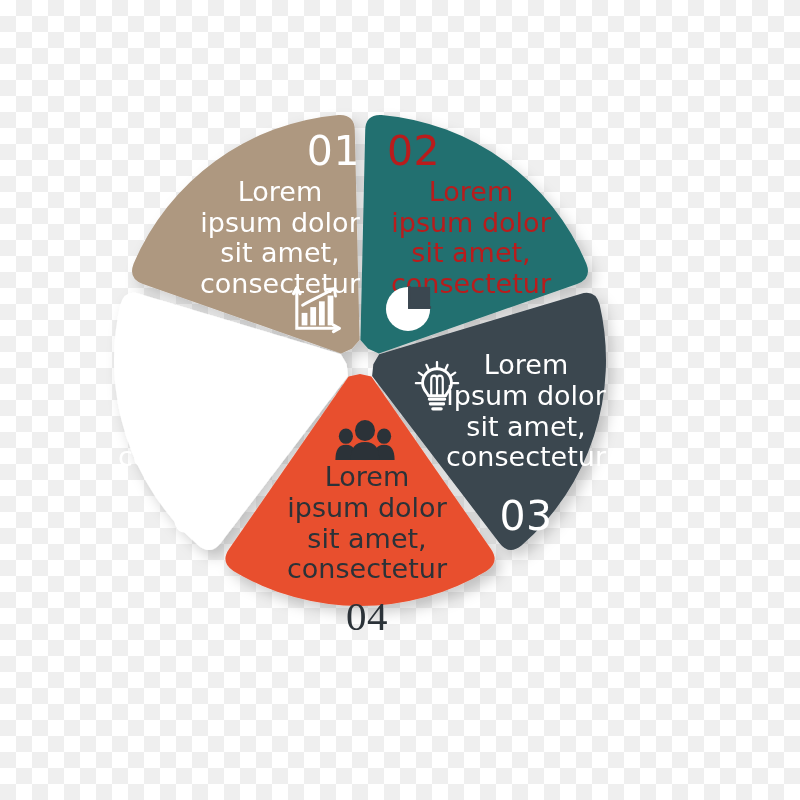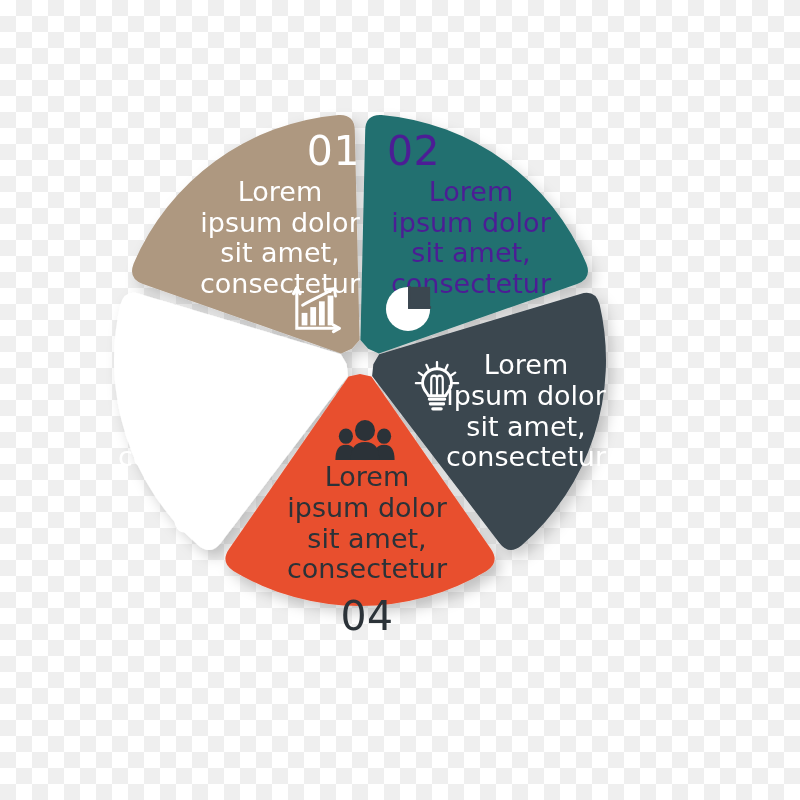--- a/index.html
+++ b/index.html
@@ -45,31 +45,31 @@
   .seg-body {
     font-size: 27px;
     font-weight: 400;
     white-space: pre-line;
   }
   
   .t01 { left: 196px; top: 128px; width: 168px; color: #ffffff; }
   .t01 .seg-num { text-align: right; padding-right: 4px; margin-bottom: 2px;}
   .t01 .seg-body { text-align: center; }
 
-  .t02 { left: 385px; top: 128px; width: 172px; color: #4c1d95; }
+  .t02 { left: 385px; top: 128px; width: 172px; color: #b91c1c; }
   .t02 .seg-num { text-align: left; padding-left: 2px; margin-bottom: 2px; }
   .t02 .seg-body { text-align: center; }
 
   .t03 { left: 440px; top: 350px; width: 172px; color: #ffffff; }
   .t03 .seg-body { text-align: center; }
   .t03 .seg-num { text-align: center; margin-top: 20px; }
 
   .t04 { left: 283px; top: 462px; width: 168px; color: #2b3238; }
   .t04 .seg-body { text-align: center; }
-  .t04 .seg-num { text-align: center; margin-top: 8px; }
+  .t04 .seg-num { text-align: center; margin-top: 8px; font-family: Liberation Serif, serif; }
 
   .t05 { left: 112px; top: 350px; width: 172px; color: #ffffff; }
   .t05 .seg-body { text-align: center; }
   .t05 .seg-num { text-align: center; margin-top: 22px; }
 
   .icon-holder {
     position: absolute;
     pointer-events: none;
   }
   .i01 { left: 291px; top: 284px; width: 54px; height: 52px; }
@@ -139,20 +139,21 @@
       <path d="M24 27 L24 4 L47 4 L47 27 Z" fill="#3B4750"></path>
       <path d="M25.5 3 L25.5 25.5 L48 25.5" fill="none" stroke="#3B4750" stroke-width="2.6"></path>
     </svg>
   </div>
 
   <div class="seg-text t03">
     <div class="seg-body">Lorem
 ipsum dolor
 sit amet,
 consectetur</div>
+    <div class="seg-num">03</div>
   </div>
   <div class="icon-holder i03">
     <svg viewBox="0 0 50 54" width="48" height="52">
       <g stroke="#ffffff" stroke-width="2.4" stroke-linecap="round">
         <line x1="25" y1="1" x2="25" y2="7"></line>
         <line x1="14" y1="4" x2="16.5" y2="9.5"></line>
         <line x1="36" y1="4" x2="33.5" y2="9.5"></line>
         <line x1="6" y1="12" x2="11" y2="15.5"></line>
         <line x1="44" y1="12" x2="39" y2="15.5"></line>
         <line x1="3" y1="23" x2="9" y2="23"></line>

